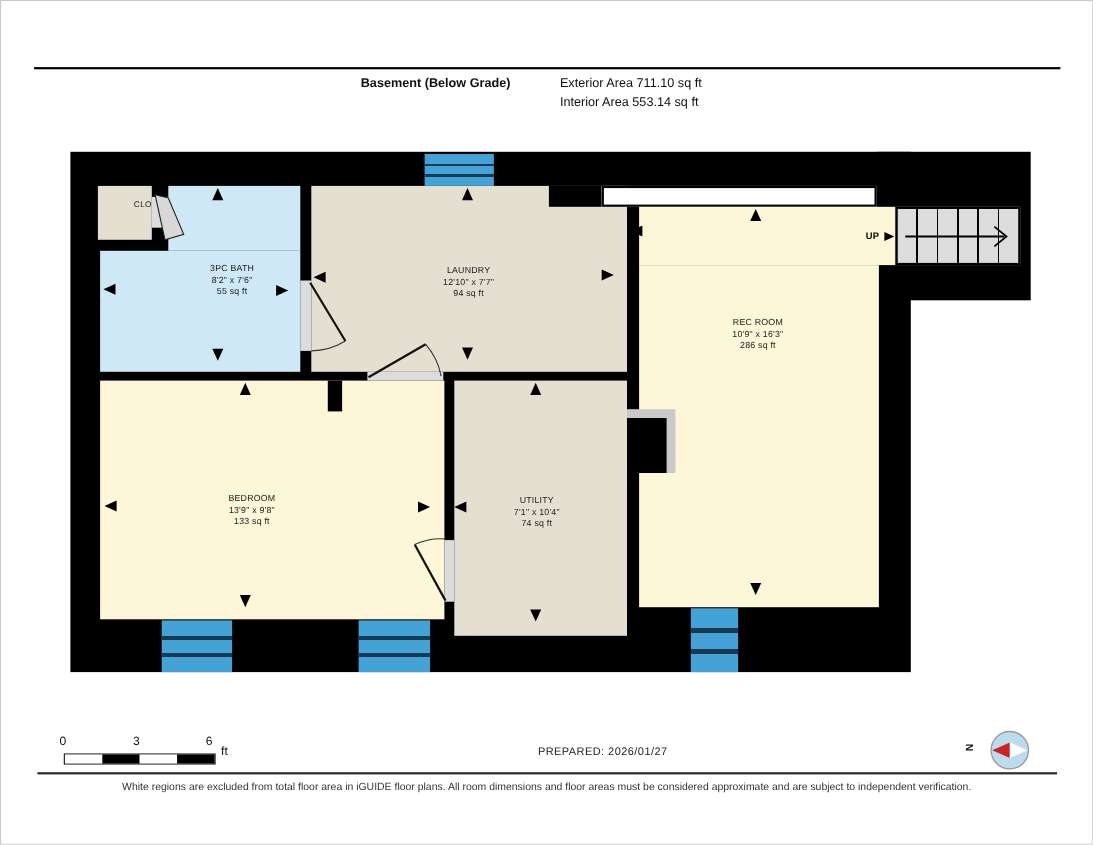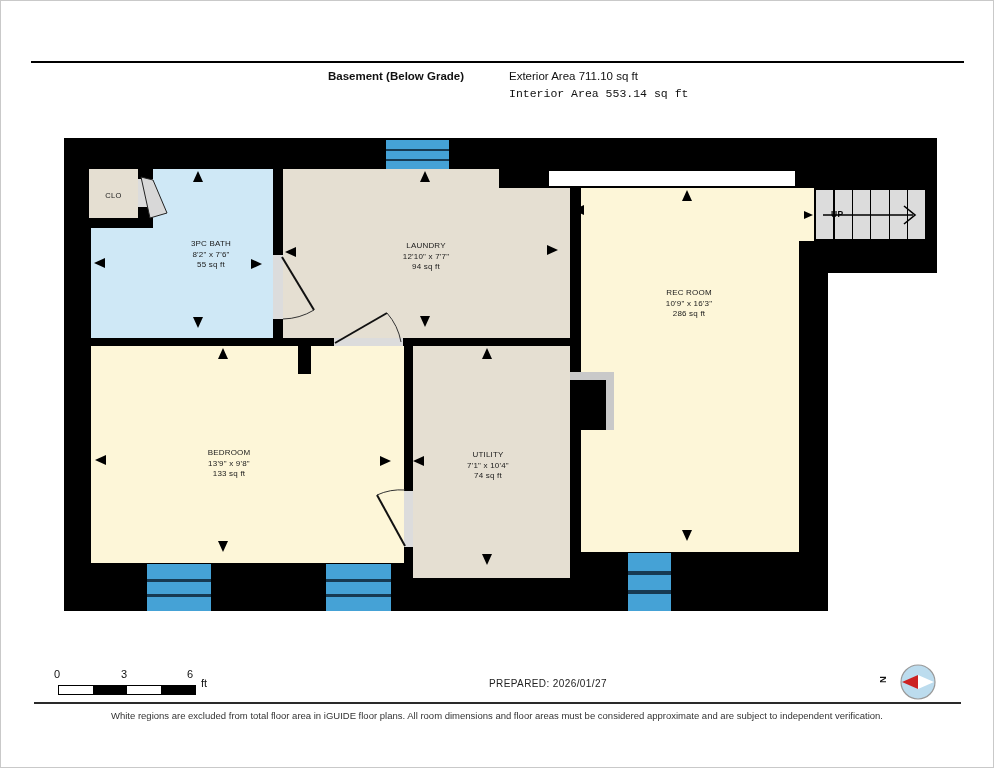--- a/index.html
+++ b/index.html
@@ -46,21 +46,21 @@
   .disclaimer{position:absolute;top:709px;left:0;width:100%;text-align:center;font-size:9.5px;color:#333;}
 </style>
 </head>
 <body>
 
 <div class="page">
 
   <div class="abs rule"></div>
   <div class="abs floor-label">Basement (Below Grade)</div>
   <div class="abs area-line" style="top:69px;">Exterior Area 711.10 sq ft</div>
-  <div class="abs area-line" style="top:86px;font-family:Liberation Mono, monospace;">Interior Area 553.14 sq ft</div>
+  <div class="abs area-line" style="top:86px;">Interior Area 553.14 sq ft</div>
 
   <div class="abs" style="left:0;top:0;width:994px;height:768px;">
 
     <div class="blk" style="left:63px;top:137px;width:764px;height:473px;"></div>
     <div class="blk" style="left:796px;top:137px;width:140px;height:135px;"></div>
 
     <div class="room beige" style="left:88px;top:168px;width:49px;height:49px;"></div>
     <div class="room bathblue" style="left:152px;top:168px;width:120px;height:59px;"></div>
     <div class="room bathblue" style="left:90px;top:227px;width:182px;height:110px;"></div>
     <div class="room beige" style="left:282px;top:168px;width:287px;height:169px;"></div>
@@ -118,21 +118,21 @@
     <div class="au" style="left:681px;top:189px;"></div>
     <div class="ad" style="left:681px;top:529px;"></div>
     <div class="au" style="left:217px;top:347px;"></div>
     <div class="al" style="left:94px;top:454px;"></div>
     <div class="ar" style="left:379px;top:455px;"></div>
     <div class="ad" style="left:217px;top:540px;"></div>
     <div class="al" style="left:412px;top:455px;"></div>
     <div class="au" style="left:481px;top:347px;"></div>
     <div class="ad" style="left:481px;top:553px;"></div>
 
-    <div class="clabel" style="left:88px;top:190px;width:49px;">CLO</div>
+    <div class="clabel" style="left:88px;top:180px;width:49px;text-align:right;">CLO</div>
 
     <div class="rlabel" style="left:150px;top:238px;width:120px;">
       <div>3PC BATH</div>
       <div>8'2" x 7'6"</div>
       <div>55 sq ft</div>
     </div>
     <div class="rlabel" style="left:365px;top:240px;width:120px;">
       <div>LAUNDRY</div>
       <div>12'10" x 7'7"</div>
       <div>94 sq ft</div>
@@ -146,21 +146,21 @@
       <div>BEDROOM</div>
       <div>13'9" x 9'8"</div>
       <div>133 sq ft</div>
     </div>
     <div class="rlabel" style="left:427px;top:449px;width:120px;">
       <div>UTILITY</div>
       <div>7'1" x 10'4"</div>
       <div>74 sq ft</div>
     </div>
 
-    <div class="uplabel" style="left:786px;top:208px;margin-left:44px;">UP</div>
+    <div class="uplabel" style="left:786px;top:208px;">UP</div>
   </div>
 
   <div class="scale-num" style="left:53px;top:667px;">0</div>
   <div class="scale-num" style="left:120px;top:667px;">3</div>
   <div class="scale-num" style="left:186px;top:667px;">6</div>
   <div class="scale-bar">
     <span class="sw"></span>
       <span class="sb"></span>
       <span class="sw"></span>
       <span class="sb"></span>

